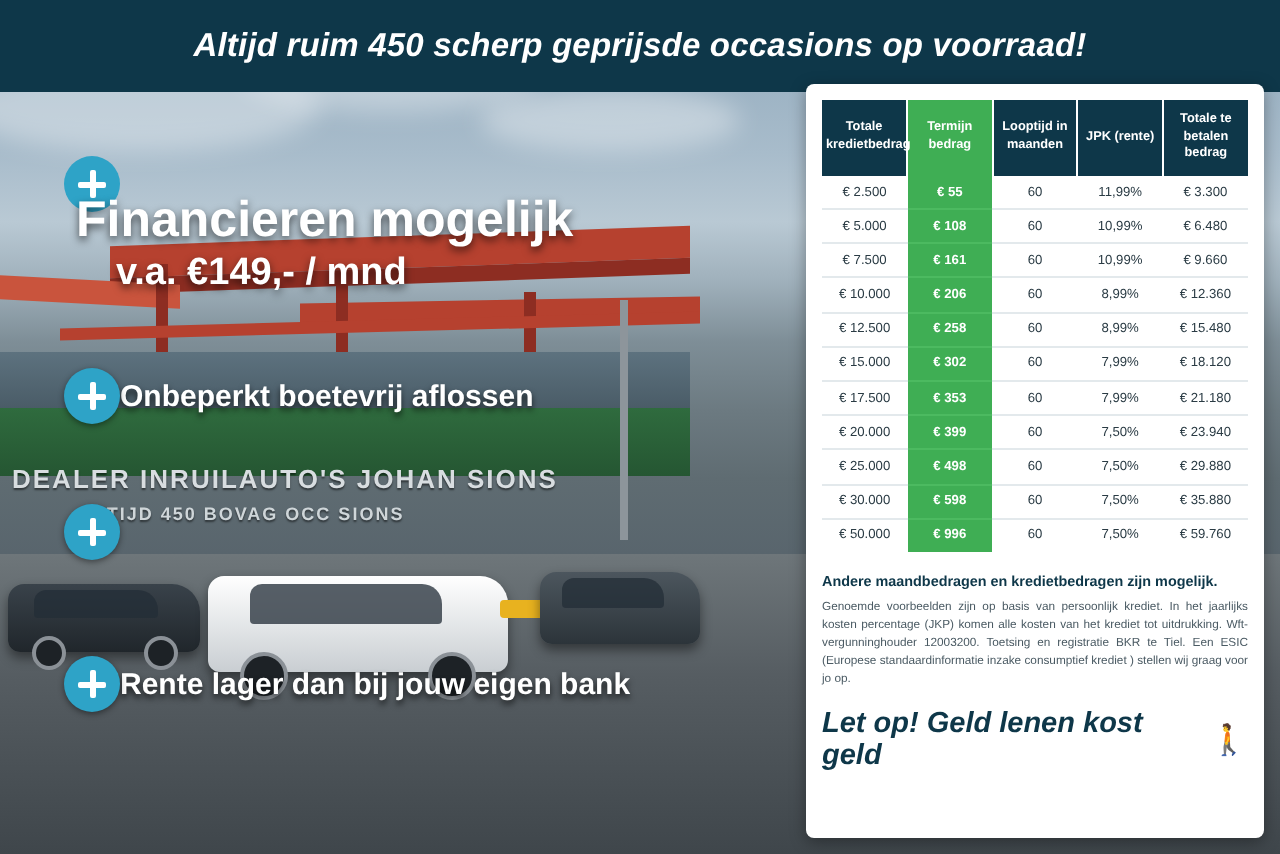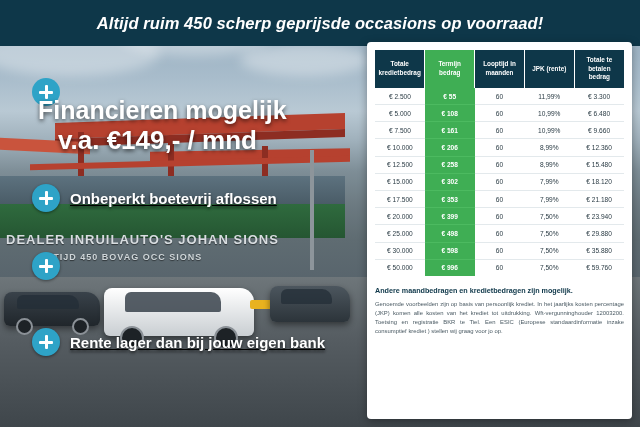--- a/index.html
+++ b/index.html
@@ -107,28 +107,26 @@
   .headline {
     position: absolute;
     left: 38px; top: 14px;
     width: 300px;
     color: #ffffff;
     text-shadow: 0 2px 4px rgba(0,0,0,.65);
     line-height: 1.12;
     margin-top: 48px;
   }
   .headline .l1 { font-size: 25px; font-weight: bold; }
-  .headline .l2 { font-size: 26px; font-weight: bold; margin-top: 2px; margin-left: 20px;}
+  .headline .l2 { font-size: 19px; font-weight: bold; margin-top: 2px; margin-left: 20px;}
 
   .bullet {
     position: absolute;
     display: flex;
     align-items: center;
-    gap: 10px;
-    text-decoration: underline;
   }
   .bullet .plus {
     flex: 0 0 auto;
     width: 28px; height: 28px;
     border-radius: 50%;
     background: #2ea3c7;
     position: relative;
     box-shadow: 0 1px 3px rgba(0,0,0,.45);
   }
   .bullet .plus::before,
@@ -146,21 +144,21 @@
     font-weight: bold;
     text-shadow: 0 2px 3px rgba(0,0,0,.7);
     white-space: nowrap;
   }
   .b-icon-top { position: absolute; left: 32px; top: 44px; }
 
   
   #card {
     position: absolute;
     right: 8px; top: 42px;
-    width: 265px;
+    width: 229px;
     height: 377px;
     background: #ffffff;
     border-radius: 4px;
     box-shadow: 0 2px 8px rgba(0,0,0,.35);
     padding: 8px 8px 6px 8px;
   }
   table {
     width: 100%;
     border-collapse: collapse;
     table-layout: fixed;
@@ -383,13 +381,17 @@
           <td class="hl">€ 996</td>
           <td>60</td>
           <td>7,50%</td>
           <td>€ 59.760</td>
         </tr>
       </tbody>
   </table>
 
   <div class="subhead">Andere maandbedragen en kredietbedragen zijn mogelijk.</div>
   <div class="fine">Genoemde voorbeelden zijn op basis van persoonlijk krediet. In het jaarlijks kosten percentage (JKP) komen alle kosten van het krediet tot uitdrukking. Wft-vergunninghouder 12003200. Toetsing en registratie BKR te Tiel. Een ESIC (Europese standaardinformatie inzake consumptief krediet ) stellen wij graag voor jo op.</div>
+  <div class="warn">
+    <span>Let op! Geld lenen kost geld</span>
+    <span class="walker">🚶</span>
+  </div>
 </div>
 
 </body></html>

